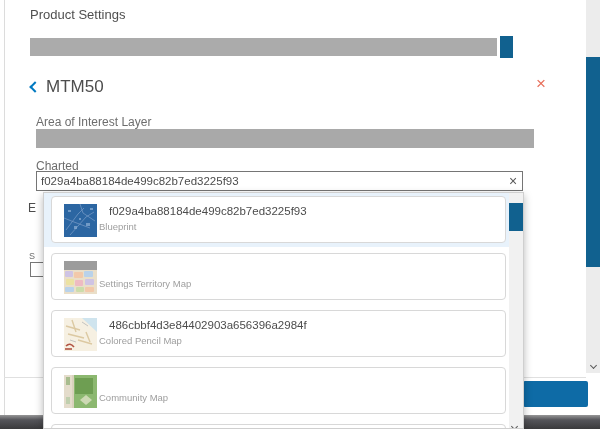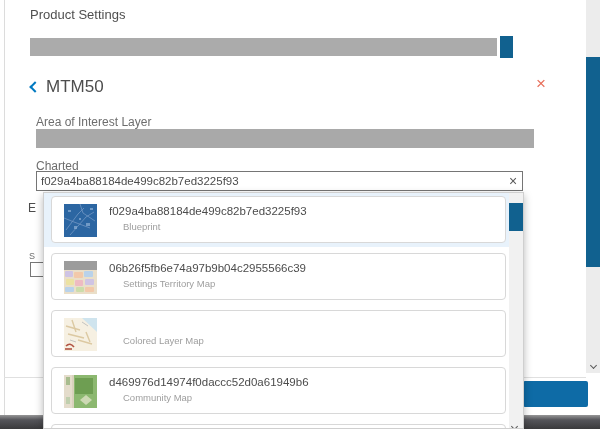--- a/index.html
+++ b/index.html
@@ -52,21 +52,21 @@
   .dropdown-panel{position:absolute;left:43px;top:192px;width:481px;height:237px;background:#fff;border:1px solid #cfcfcf;box-sizing:border-box;box-shadow:0 3px 8px rgba(0,0,0,.28);z-index:5;overflow:hidden;}
   .selected-row-bg{position:absolute;left:0;top:0;width:465px;height:54px;background:var(--selected-bg,#e8f2fb);}
   .dd-scroll-track{position:absolute;right:0;top:0;width:14px;height:235px;background:#f1f1f1;}
   .dd-scroll-up{position:absolute;right:3px;top:3px;width:8px;height:8px;cursor:pointer;}
   .dd-scroll-thumb{position:absolute;right:0;top:10px;width:14px;height:28px;background:var(--accent-blue,#11618f);cursor:pointer;}
   .dd-scroll-down{position:absolute;right:3px;top:222px;width:8px;height:8px;cursor:pointer;}
 
   .dd-item{position:absolute;left:7px;width:455px;height:47px;background:#fff;border:1px solid #d8d8d8;border-radius:4px;box-sizing:border-box;cursor:pointer;}
   .dd-item .thumb{position:absolute;left:12px;top:7px;width:33px;height:33px;overflow:hidden;}
   .dd-item .item-id{position:absolute;left:57px;top:8px;font-size:11.5px;color:#4c4c4c;white-space:nowrap;}
-  .dd-item .item-name{position:absolute;left:71px;top:24px;font-size:9.5px;color:#9e9e9e;white-space:nowrap;}
+  .dd-item .item-name{position:absolute;left:47px;top:24px;font-size:9.5px;color:#9e9e9e;white-space:nowrap;}
   .item-0{top:3px;}
   .item-1{top:60px;}
   .item-2{top:117px;}
   .item-3{top:174px;}
   .item-4{top:231px;height:40px;}
 </style>
 </head>
 <body>
 
 <div class="page">
@@ -150,21 +150,20 @@
             <rect x="20" y="10" width="9" height="6" rx="1" fill="#b9d2ea"></rect>
             <rect x="2" y="18" width="8" height="6" rx="1" fill="#ece2a2"></rect>
             <rect x="11" y="19" width="8" height="6" rx="1" fill="#eebbc2"></rect>
             <rect x="21" y="18" width="9" height="6" rx="1" fill="#cfc4e4"></rect>
             <rect x="1" y="26" width="9" height="5" rx="1" fill="#b9d2ea"></rect>
             <rect x="12" y="26" width="8" height="5" rx="1" fill="#ccdcaa"></rect>
             <rect x="21" y="26" width="9" height="5" rx="1" fill="#f2c9aa"></rect>
           </g>
         </svg>
       </div>
-      <div class="item-id">06b26f5fb6e74a97b9b04c2955566c39</div>
       <div class="item-name">Settings Territory Map</div>
     </div>
 
     <div class="dd-item item-2">
       <div class="thumb">
         <svg width="33" height="33" viewBox="0 0 33 33">
           <rect width="33" height="33" fill="#f6f0e2"></rect>
           <polygon points="18,0 33,0 33,14" fill="#cfe4ee"></polygon>
           <g stroke="#dcc9a2" stroke-width="1.4" fill="none">
             <path d="M2 8 L16 12"></path>
@@ -176,36 +175,36 @@
           <g stroke="#b25443" stroke-width="1.6" fill="none">
             <path d="M2 28 Q6 24 10 29"></path>
               <path d="M1 31 L8 31"></path>
           </g>
           <g stroke="#b8b8b8" stroke-width="0.8" fill="none">
             <path d="M18 4 L24 8"></path>
               <path d="M6 22 L12 24"></path>
           </g>
         </svg>
       </div>
-      <div class="item-name">Colored Layer Map</div>
+      <div class="item-id">486cbbf4d3e84402903a656396a2984f</div>
+      <div class="item-name">Colored Pencil Map</div>
     </div>
 
     <div class="dd-item item-3">
       <div class="thumb">
         <svg width="33" height="33" viewBox="0 0 33 33">
           <rect width="33" height="33" fill="#8cb870"></rect>
           <rect x="0" y="0" width="8" height="33" fill="#e4dccb"></rect>
           <rect x="2" y="2" width="4" height="8" fill="#a8bc8e"></rect>
           <rect x="2" y="22" width="4" height="7" fill="#c0cfae"></rect>
           <rect x="11" y="3" width="18" height="16" fill="#6e9e52"></rect>
           <polygon points="22,20 28,25 22,30 16,25" fill="#cdd9b4"></polygon>
           <rect x="8" y="0" width="2" height="33" fill="#d9d2bd"></rect>
         </svg>
       </div>
-      <div class="item-id">d469976d14974f0daccc52d0a61949b6</div>
       <div class="item-name">Community Map</div>
     </div>
 
     <div class="dd-item item-4"></div>
 
     <div class="dd-scroll-track"></div>
     <div class="dd-scroll-up">
       <span class="chev chev-up"></span>
     </div>
     <div class="dd-scroll-thumb"></div>

